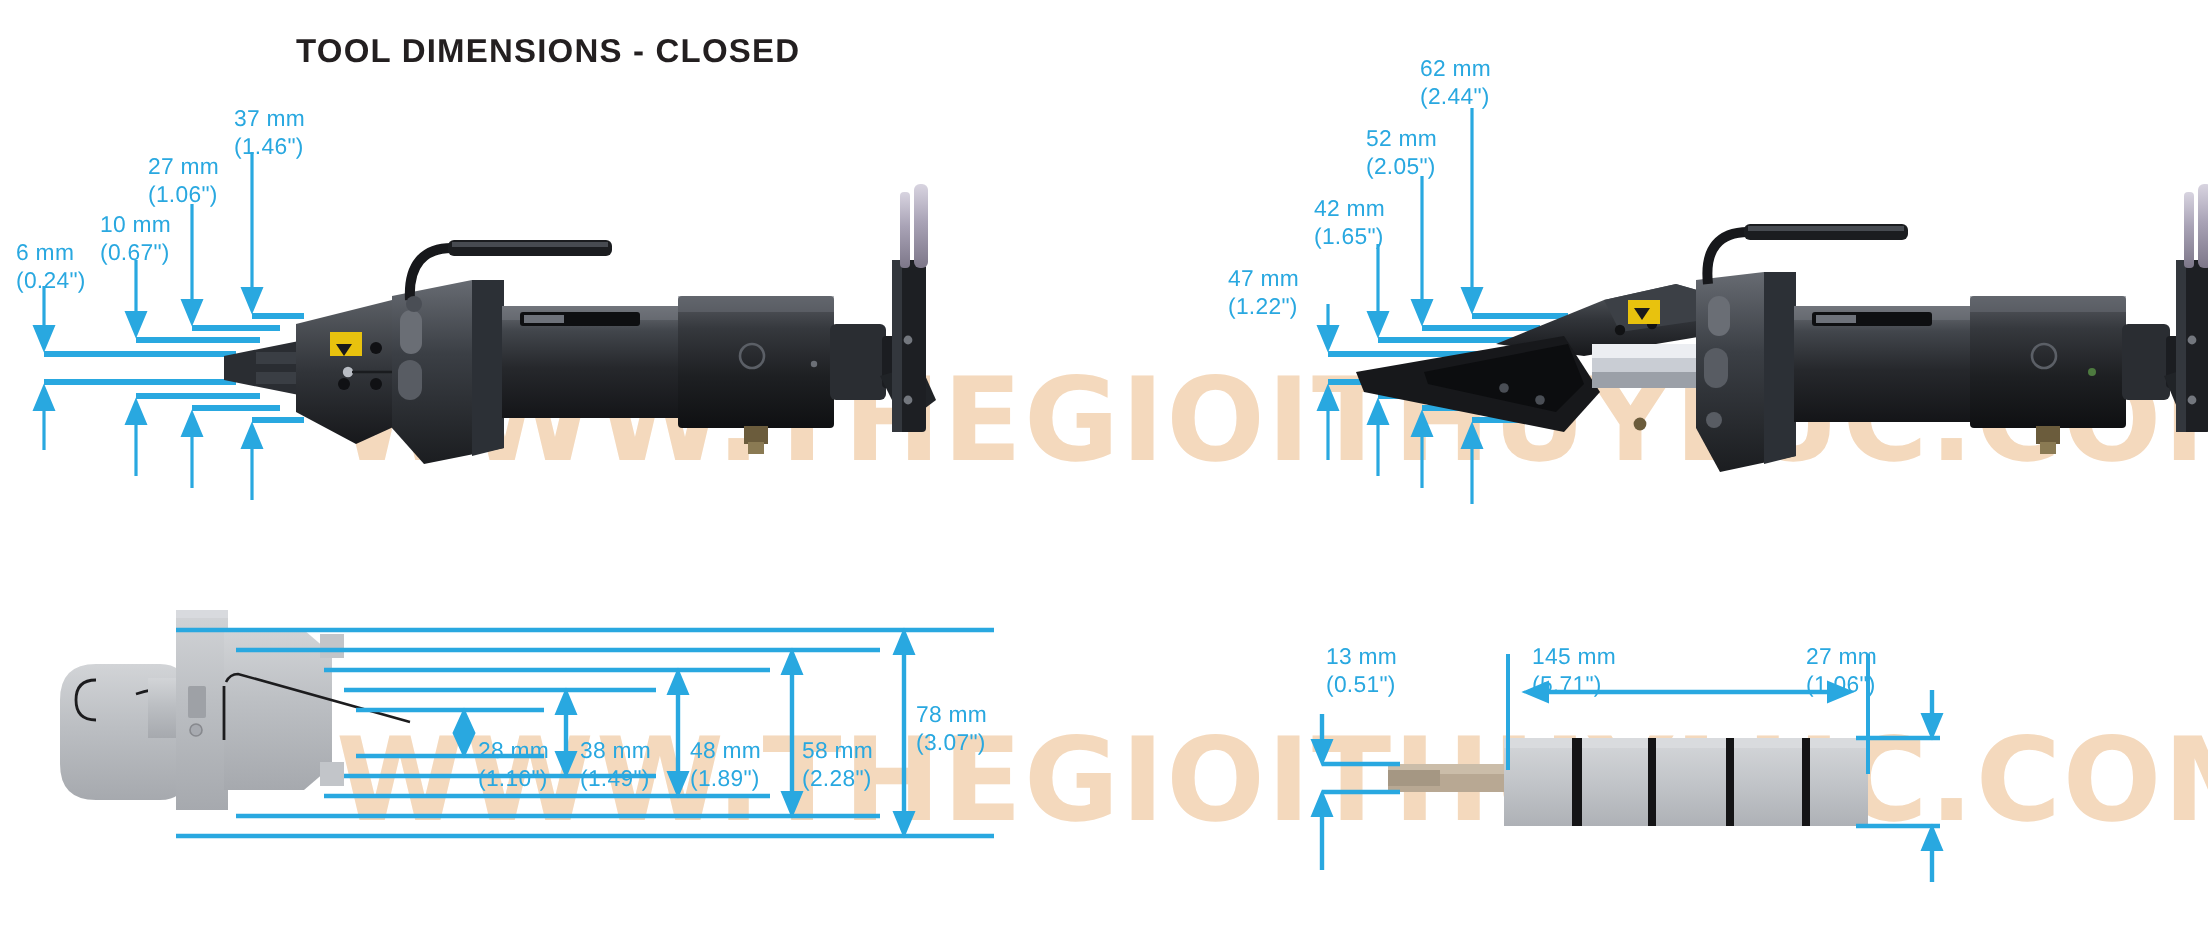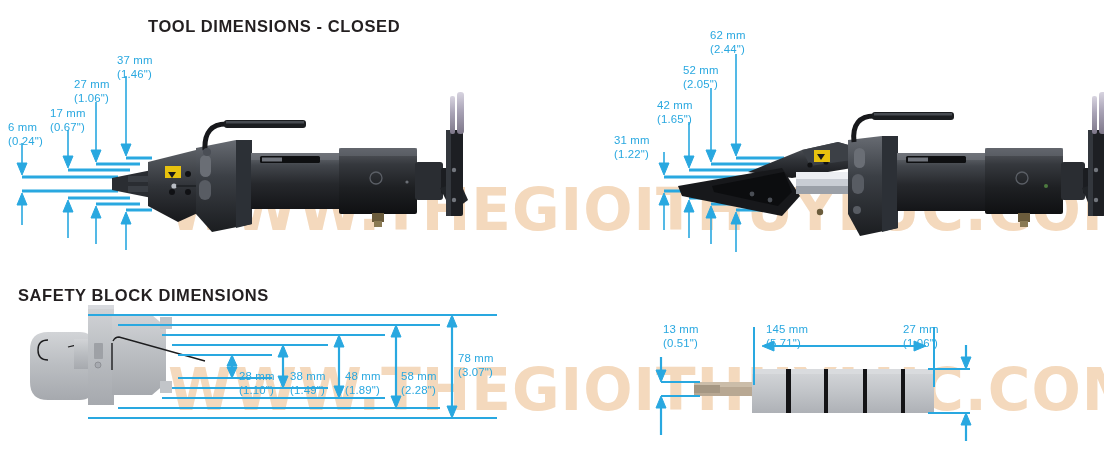--- a/index.html
+++ b/index.html
@@ -49,21 +49,21 @@
 
 <div class="panel" style="left:0;top:0;width:552px;height:265px;">
 
   <div class="title" style="left:148px;top:17px;">TOOL DIMENSIONS - CLOSED</div>
 
   <div class="dimlabel" style="left:8px;top:121px;">
     <span>6 mm</span>
     <span class="l2">(0.24")</span>
   </div>
   <div class="dimlabel" style="left:50px;top:107px;">
-    <span>17 mm</span>
+    <span>10 mm</span>
     <span class="l2">(0.67")</span>
   </div>
   <div class="dimlabel" style="left:74px;top:78px;">
     <span>27 mm</span>
     <span class="l2">(1.06")</span>
   </div>
   <div class="dimlabel" style="left:117px;top:54px;">
     <span>37 mm</span>
     <span class="l2">(1.46")</span>
   </div>
@@ -188,21 +188,21 @@
       <rect x="450" y="96" width="5" height="38" rx="2" fill="url(#rodG)"></rect>
       <rect x="457" y="92" width="7" height="42" rx="3" fill="url(#rodG)"></rect>
     </g>
   </svg>
 </div>
 
 <div class="panel" style="left:552px;top:0;width:552px;height:265px;">
 
 
   <div class="dimlabel" style="left:62px;top:134px;">
-    <span>31 mm</span>
+    <span>47 mm</span>
     <span class="l2">(1.22")</span>
   </div>
   <div class="dimlabel" style="left:105px;top:99px;">
     <span>42 mm</span>
     <span class="l2">(1.65")</span>
   </div>
   <div class="dimlabel" style="left:131px;top:64px;">
     <span>52 mm</span>
     <span class="l2">(2.05")</span>
   </div>
@@ -291,21 +291,20 @@
       <circle cx="544" cy="170" r="2.2" fill="#73777e"></circle>
       <circle cx="544" cy="200" r="2.2" fill="#73777e"></circle>
       <rect x="540" y="96" width="5" height="38" rx="2" fill="url(#rodG)"></rect>
       <rect x="547" y="92" width="7" height="42" rx="3" fill="url(#rodG)"></rect>
     </g>
   </svg>
 </div>
 
 <div class="panel" style="left:0;top:265px;width:1104px;height:202px;">
 
-  <div class="title" style="left:18px;top:21px;">SAFETY BLOCK DIMENSIONS</div>
 
   <div class="dimlabel" style="left:239px;top:105px;">
     <span>28 mm</span>
     <span class="l2">(1.10")</span>
   </div>
   <div class="dimlabel" style="left:290px;top:105px;">
     <span>38 mm</span>
     <span class="l2">(1.49")</span>
   </div>
   <div class="dimlabel" style="left:345px;top:105px;">

